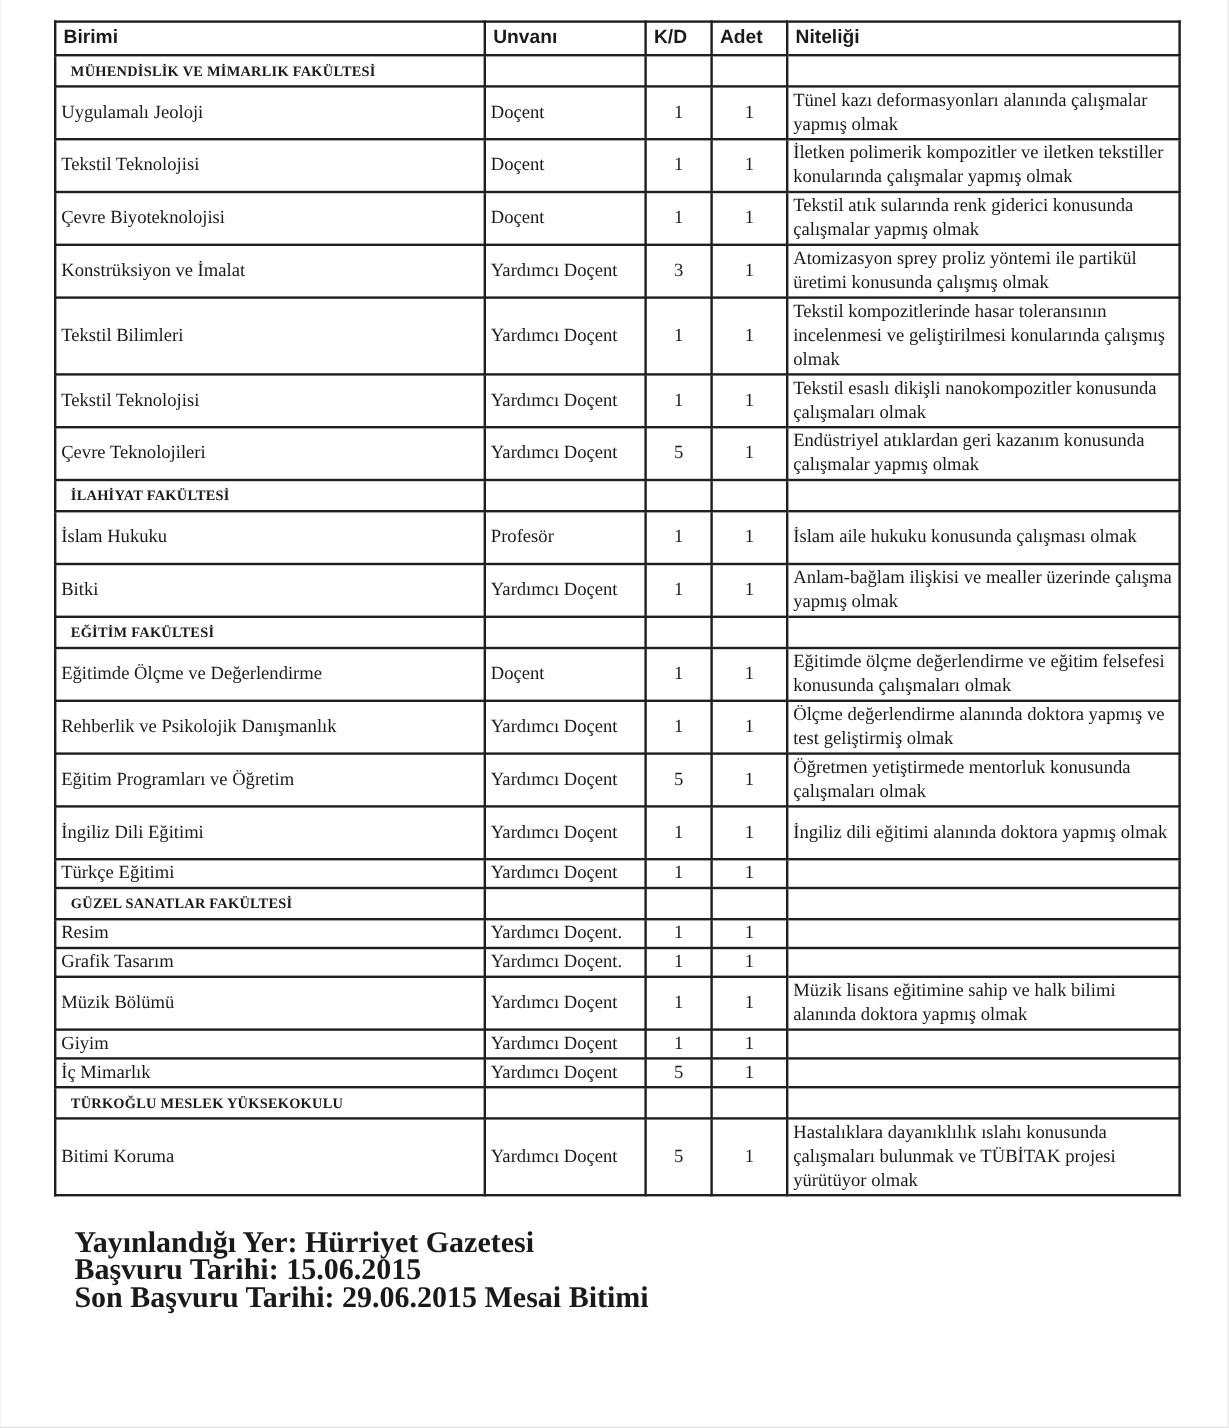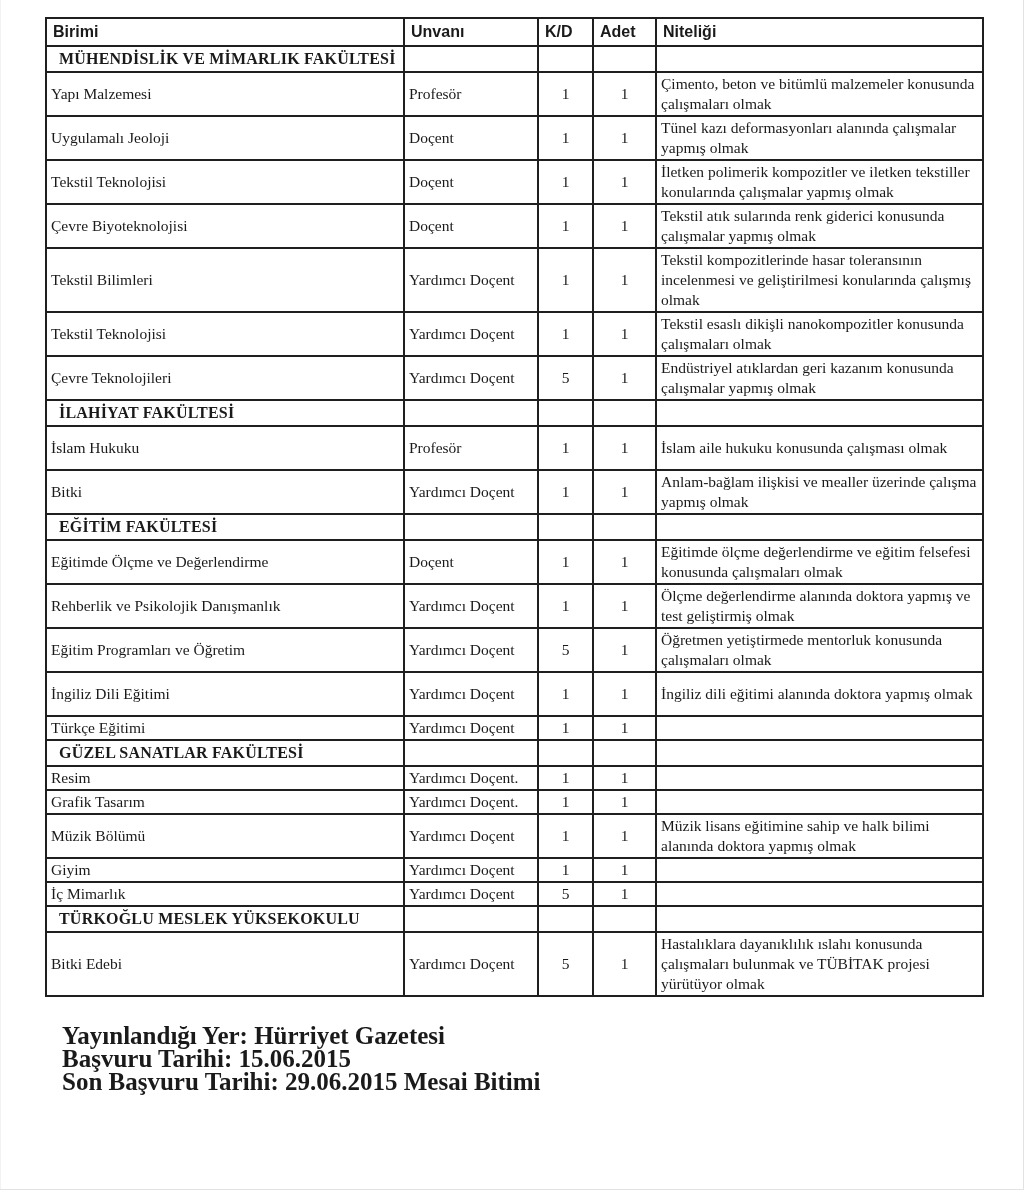--- a/index.html
+++ b/index.html
@@ -46,21 +46,21 @@
     height: 20px;
     vertical-align: middle;
   }
   th.th-birimi { padding-left: 12px; }
   th.th-unvani { padding-left: 9px; }
   th.th-kd, th.th-adet, th.th-niteligi { text-align: center; }
 
   
   tr.section-row td {
     font-weight: bold;
-    font-size: 16px;
+    font-size: 12px;
     height: 20px;
     padding: 2px 6px;
     vertical-align: middle;
     letter-spacing: 0.2px;
     margin-left: 44px;
   }
   tr.section-row td.section-title { padding-left: 12px; white-space: nowrap; }
 
   
   tr.data-row td {
@@ -114,27 +114,20 @@
     </thead>
     <tbody>
         <tr class="section-row">
           <td class="section-title">MÜHENDİSLİK VE MİMARLIK FAKÜLTESİ</td>
           <td></td>
           <td></td>
           <td></td>
           <td></td>
         </tr>
         <tr class="data-row tall">
-          <td class="cell-birimi">Yapı Malzemesi</td>
-          <td class="cell-unvani">Profesör</td>
-          <td class="cell-kd">1</td>
-          <td class="cell-adet">1</td>
-          <td class="cell-niteligi">Çimento, beton ve bitümlü malzemeler konusunda çalışmaları olmak</td>
-        </tr>
-        <tr class="data-row tall">
           <td class="cell-birimi">Uygulamalı Jeoloji</td>
           <td class="cell-unvani">Doçent</td>
           <td class="cell-kd">1</td>
           <td class="cell-adet">1</td>
           <td class="cell-niteligi">Tünel kazı deformasyonları alanında çalışmalar yapmış olmak</td>
         </tr>
         <tr class="data-row tall">
           <td class="cell-birimi">Tekstil Teknolojisi</td>
           <td class="cell-unvani">Doçent</td>
           <td class="cell-kd">1</td>
@@ -142,20 +135,27 @@
           <td class="cell-niteligi">İletken polimerik kompozitler ve iletken tekstiller konularında çalışmalar yapmış olmak</td>
         </tr>
         <tr class="data-row tall">
           <td class="cell-birimi">Çevre Biyoteknolojisi</td>
           <td class="cell-unvani">Doçent</td>
           <td class="cell-kd">1</td>
           <td class="cell-adet">1</td>
           <td class="cell-niteligi">Tekstil atık sularında renk giderici konusunda çalışmalar yapmış olmak</td>
         </tr>
         <tr class="data-row tall">
+          <td class="cell-birimi">Konstrüksiyon ve İmalat</td>
+          <td class="cell-unvani">Yardımcı Doçent</td>
+          <td class="cell-kd">3</td>
+          <td class="cell-adet">1</td>
+          <td class="cell-niteligi">Atomizasyon sprey proliz yöntemi ile partikül üretimi konusunda çalışmış olmak</td>
+        </tr>
+        <tr class="data-row tall">
           <td class="cell-birimi">Tekstil Bilimleri</td>
           <td class="cell-unvani">Yardımcı Doçent</td>
           <td class="cell-kd">1</td>
           <td class="cell-adet">1</td>
           <td class="cell-niteligi">Tekstil kompozitlerinde hasar toleransının incelenmesi ve geliştirilmesi konularında çalışmış olmak</td>
         </tr>
         <tr class="data-row tall">
           <td class="cell-birimi">Tekstil Teknolojisi</td>
           <td class="cell-unvani">Yardımcı Doçent</td>
           <td class="cell-kd">1</td>
@@ -275,21 +275,21 @@
           <td class="cell-niteligi"></td>
         </tr>
         <tr class="section-row">
           <td class="section-title">TÜRKOĞLU MESLEK YÜKSEKOKULU</td>
           <td></td>
           <td></td>
           <td></td>
           <td></td>
         </tr>
         <tr class="data-row tall">
-          <td class="cell-birimi">Bitki Edebi</td>
+          <td class="cell-birimi">Bitimi Koruma</td>
           <td class="cell-unvani">Yardımcı Doçent</td>
           <td class="cell-kd">5</td>
           <td class="cell-adet">1</td>
           <td class="cell-niteligi">Hastalıklara dayanıklılık ıslahı konusunda çalışmaları bulunmak ve TÜBİTAK projesi yürütüyor olmak</td>
         </tr>
       </tbody>
   </table>
 
   <div class="footer">
     <p>Yayınlandığı Yer: Hürriyet Gazetesi</p>

